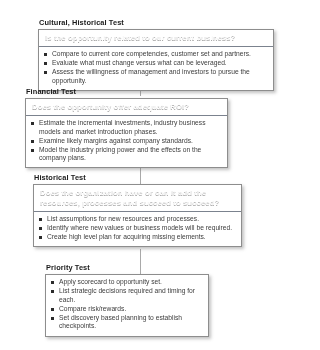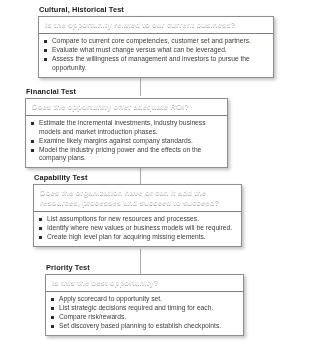--- a/index.html
+++ b/index.html
@@ -101,21 +101,21 @@
 </style>
 </head>
 <body>
 
 <div id="diagram">
 
   <div class="connector" style="top:78px;height:18px;"></div>
   <div class="connector" style="top:163px;height:24px;"></div>
   <div class="connector" style="top:249px;height:27px;"></div>
 
-  <div class="stage" style="left:6px; top:5px; width:236px;padding-left:32px;">
+  <div class="stage" style="left:6px; top:18px; width:236px;padding-left:32px;">
     <div class="stage-label">Cultural, Historical Test</div>
     <div class="card">
       <div class="card-header">Is the opportunity related to our current business?</div>
       <div class="card-body">
         <ul class="bullet-list">
           <li>Compare to current core competencies, customer set and partners.</li>
           <li>Evaluate what must change versus what can be leveraged.</li>
           <li>Assess the willingness of management and investors to pursue the opportunity.</li>
         </ul>
       </div>
@@ -130,37 +130,36 @@
         <ul class="bullet-list">
           <li>Estimate the incremental investments, industry business models and market introduction phases.</li>
           <li>Examine likely margins against company standards.</li>
           <li>Model the industry pricing power and the effects on the company plans.</li>
         </ul>
       </div>
     </div>
   </div>
 
   <div class="stage" style="left:33px; top:173px; width:209px;">
-    <div class="stage-label">Capability Test</div>
+    <div class="stage-label">Historical Test</div>
     <div class="card">
       <div class="card-header">Does the organization have or can it add the resources, processes and succeed to succeed?</div>
       <div class="card-body">
         <ul class="bullet-list">
           <li>List assumptions for new resources and processes.</li>
           <li>Identify where new values or business models will be required.</li>
           <li>Create high level plan for acquiring missing elements.</li>
         </ul>
       </div>
     </div>
   </div>
 
-  <div class="stage" style="left:45px; top:263px; width:199px;">
+  <div class="stage" style="left:45px; top:263px; width:164px;">
     <div class="stage-label">Priority Test</div>
     <div class="card">
-      <div class="card-header">Is this the best opportunity?</div>
       <div class="card-body">
         <ul class="bullet-list">
           <li>Apply scorecard to opportunity set.</li>
           <li>List strategic decisions required and timing for each.</li>
           <li>Compare risk/rewards.</li>
           <li>Set discovery based planning to establish checkpoints.</li>
         </ul>
       </div>
     </div>
   </div>

